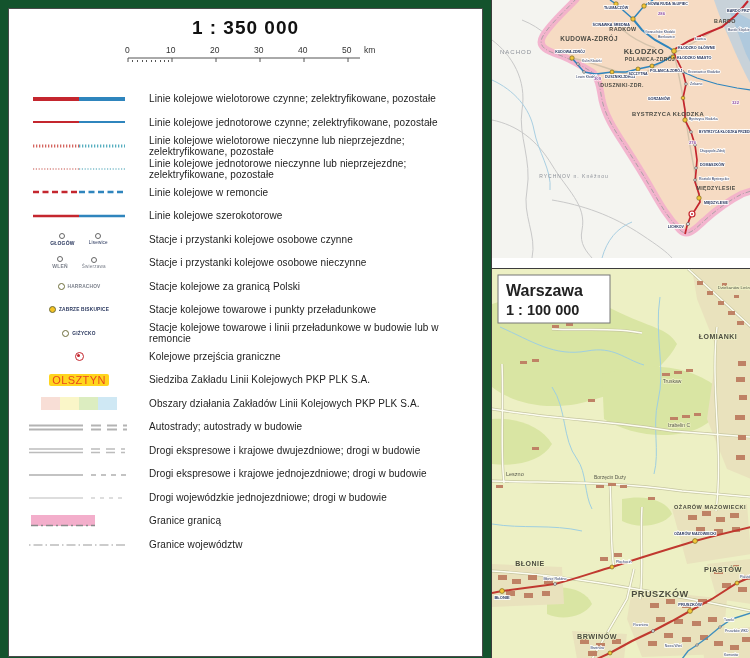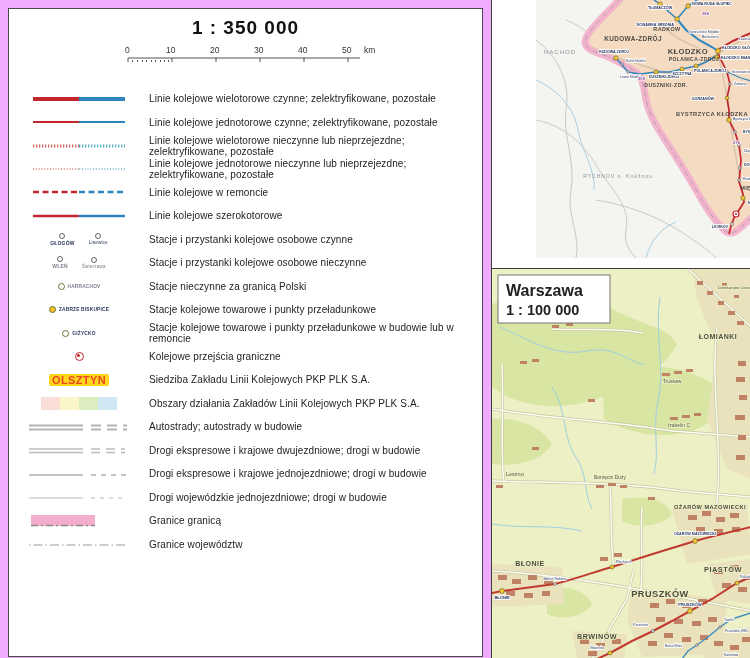--- a/index.html
+++ b/index.html
@@ -1,16 +1,16 @@
 <!DOCTYPE html>
 <html><head>
 <meta charset="utf-8">
 <style>
   html,body{margin:0;padding:0;background:#fff;}
-  .canvas{position:relative;width:750px;height:658px;background:#f0abfc;overflow:hidden;
+  .canvas{position:relative;width:750px;height:658px;background:#14532d;overflow:hidden;
           font-family:"Liberation Sans", sans-serif;color:#1f1f1f;}
   
   .legend-box{position:absolute;left:8px;top:8px;width:475px;height:649px;
               border:1.5px solid #4a4a4a;background:#fff;box-sizing:border-box;}
   .legend-title{position:absolute;left:0;right:0;top:8px;text-align:center;
                 font-size:19px;font-weight:bold;letter-spacing:1px;color:#111;}
   .scalebar{position:absolute;left:105px;top:32px;}
   .scalebar text{font-size:8.5px;fill:#333;}
   .scalebar line,.scalebar path{stroke:#555;}
   .rows{position:absolute;left:0;top:78px;width:100%;}
@@ -22,26 +22,26 @@
   .dotname em{font-style:normal;font-size:4.6px;color:#27355c;letter-spacing:.2px;}
   .dotname.bold em{font-weight:bold;font-size:5px;}
   .dotname.gray em{color:#7a7f8a;}
   .inlinest{display:inline-flex;align-items:center;gap:3px;}
   .inlinest .ring{width:5px;height:5px;border-radius:50%;border:1px solid #6d6d3a;background:#fff;flex:none;}
   .inlinest .ring.yellow{background:#f5c324;}
   .inlinest b{font-size:4.8px;color:#27355c;letter-spacing:.2px;}
   .crossing{width:7px;height:7px;border-radius:50%;border:1.6px solid #c4262e;position:relative;}
   .crossing::after{content:"";position:absolute;left:1.2px;top:1.2px;width:3px;height:3px;border-radius:50%;background:#c4262e;}
   .linenum{font-size:5.5px;font-weight:bold;color:#c4262e;letter-spacing:.3px;}
-  .hq{background:#ffd51e;color:#e8491d;font-weight:bold;font-size:11px;padding:0 3px;border-radius:2px;letter-spacing:.4px;}
+  .hq{background:#ffd51e;color:#e8491d;font-weight:normal;font-size:11px;padding:0 3px;border-radius:2px;letter-spacing:.4px;}
   .patches{display:flex;}
   .patches i{width:19px;height:13px;display:block;}
   
   .map{position:absolute;border:1.5px solid #3c3c3c;box-sizing:border-box;background:#fff;}
-  .map1{left:491px;top:0px;width:259px;height:318px;border-top:none;border-right:none;padding-left:44px;}
+  .map1{left:491px;top:0px;width:259px;height:318px;border-top:none;border-right:none;}
   .map2{left:491px;top:268px;width:259px;height:390px;border-right:none;border-bottom:none;}
   svg{display:block;}
   .twn{font-weight:bold;fill:#4b4b44;letter-spacing:.4px;paint-order:stroke;stroke:#ffffff00;}
   .stn{font-weight:bold;fill:#27355c;paint-order:stroke;stroke:#fff;stroke-width:1.6px;}
   .stm{fill:#27355c;paint-order:stroke;stroke:#fff;stroke-width:1.4px;}
   .fgn{fill:#8d9199;letter-spacing:1px;}
   .num{font-weight:bold;fill:#8d4a9e;paint-order:stroke;stroke:#fff;stroke-width:1.2px;}
   .m2twn{font-weight:bold;fill:#4c4c40;letter-spacing:.5px;paint-order:stroke;stroke:#eef0c5;stroke-width:1.5px;}
   .m2vil{fill:#55584a;paint-order:stroke;stroke:#eef0c5;stroke-width:1.3px;}
   .titlebox{font-weight:bold;fill:#222;}
@@ -163,41 +163,41 @@
         <div class="ltext">Stacje i przystanki kolejowe osobowe nieczynne</div>
       </div>
 
       <div class="lrow">
         <div class="sym">
           <span class="inlinest">
               <i class="ring"></i>
               <b style="color:#7a7f8a">HARRACHOV</b>
             </span>
         </div>
-        <div class="ltext">Stacje nieczynne za granicą Polski</div>
+        <div class="ltext">Stacje kolejowe za granicą Polski</div>
       </div>
 
       <div class="lrow">
         <div class="sym">
           <span class="inlinest">
               <i class="ring yellow"></i>
               <b>ZABRZE BISKUPICE</b>
             </span>
         </div>
         <div class="ltext">Stacje kolejowe towarowe i punkty przeładunkowe</div>
       </div>
 
       <div class="lrow">
         <div class="sym">
           <span class="inlinest">
               <i class="ring"></i>
               <b>GIŻYCKO</b>
             </span>
         </div>
-        <div class="ltext">Stacje kolejowe towarowe i punkty przeładunkowe w budowie lub w remoncie</div>
+        <div class="ltext">Stacje kolejowe towarowe i linii przeładunkowe w budowie lub w remoncie</div>
       </div>
 
       <div class="lrow">
         <div class="sym">
             <span class="crossing"></span>
           </div>
         <div class="ltext">Kolejowe przejścia graniczne</div>
       </div>
 
 

